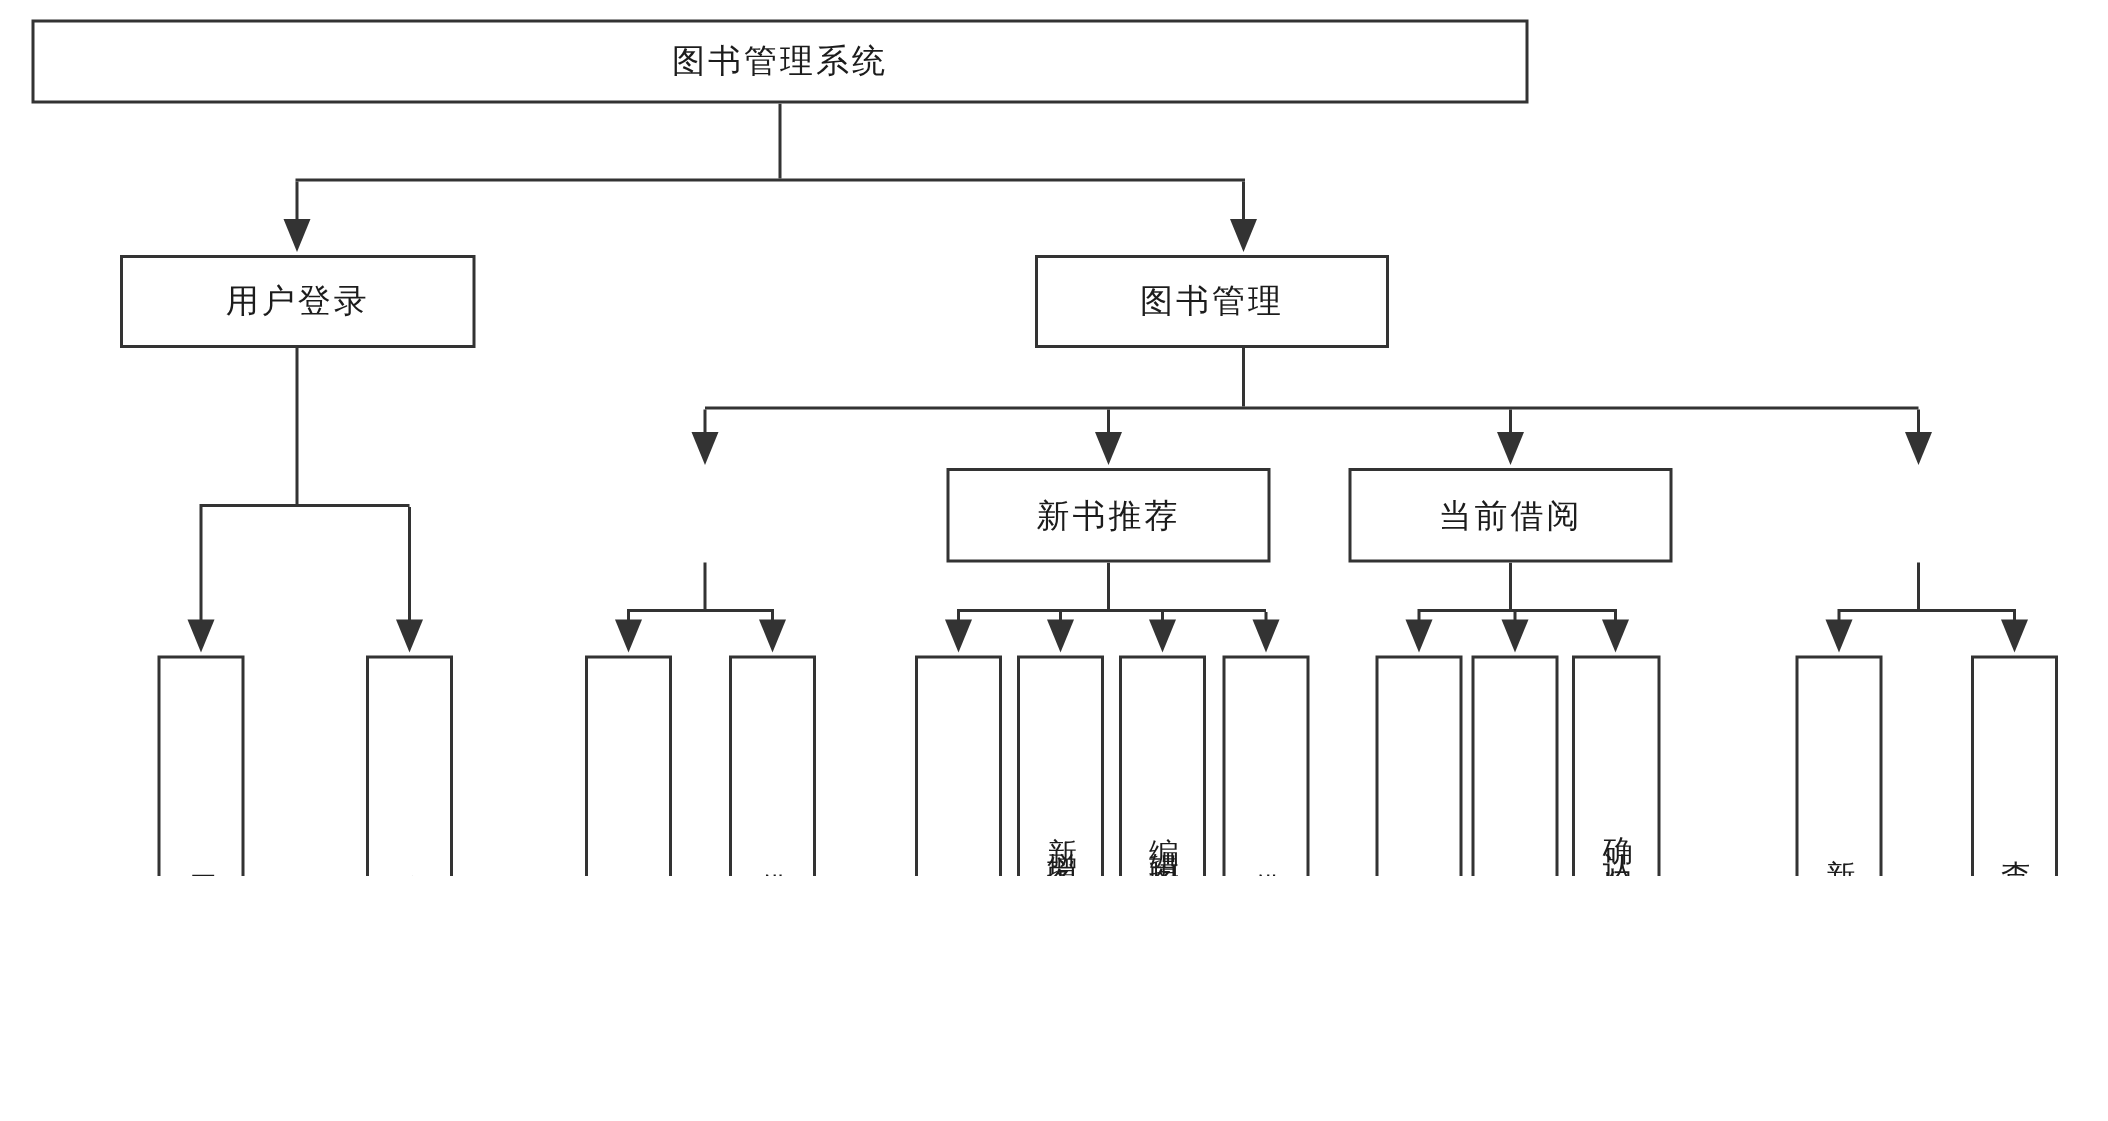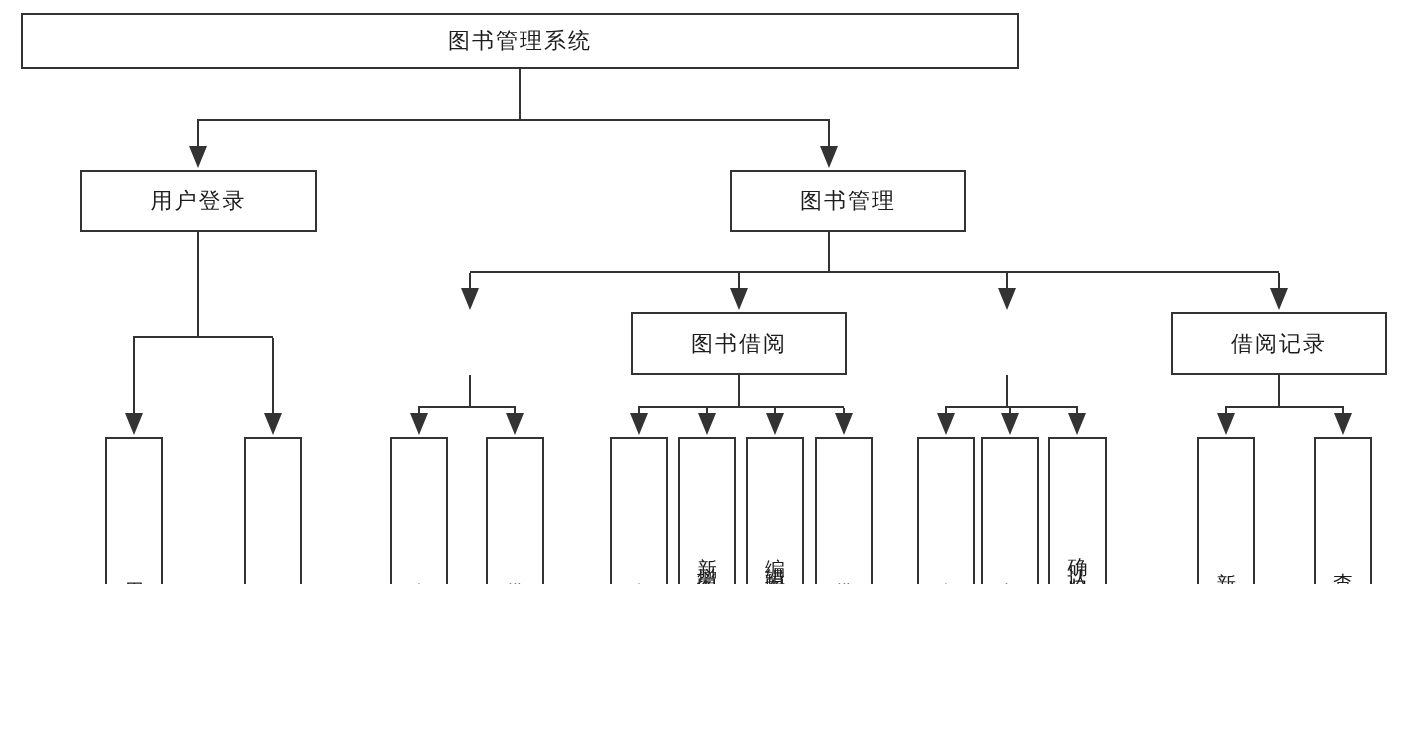--- a/index.html
+++ b/index.html
@@ -84,21 +84,21 @@
   <div class="vline" style="left:519px; top:69px; height:50px;"></div>
   <div class="hline" style="left:197px; top:119px; width:633px;"></div>
   <div class="vline" style="left:197px; top:121px; height:28px;"></div>
   <div class="arr" style="left:189px; top:146px;"></div>
   <div class="vline" style="left:828px; top:121px; height:28px;"></div>
   <div class="arr" style="left:820px; top:146px;"></div>
 
   <div class="box hbox" style="left:80px; top:170px; width:237px; height:62px;">
     <span>用户登录</span>
   </div>
-  <div class="box hbox" style="left:730px; top:170px; width:236px; height:62px;">
+  <div class="box hbox" style="left:690px; top:170px; width:236px; height:62px;">
     <span>图书管理</span>
   </div>
 
   <div class="vline" style="left:197px; top:232px; height:104px;"></div>
   <div class="hline" style="left:133px; top:336px; width:140px;"></div>
   <div class="vline" style="left:133px; top:338px; height:80px;"></div>
   <div class="arr" style="left:125px; top:413px;"></div>
   <div class="vline" style="left:272px; top:338px; height:80px;"></div>
   <div class="arr" style="left:264px; top:413px;"></div>
 
@@ -107,24 +107,24 @@
   <div class="vline" style="left:469px; top:273px; height:18px;"></div>
   <div class="arr" style="left:461px; top:288px;"></div>
   <div class="vline" style="left:738px; top:273px; height:18px;"></div>
   <div class="arr" style="left:730px; top:288px;"></div>
   <div class="vline" style="left:1006px; top:273px; height:18px;"></div>
   <div class="arr" style="left:998px; top:288px;"></div>
   <div class="vline" style="left:1278px; top:273px; height:18px;"></div>
   <div class="arr" style="left:1270px; top:288px;"></div>
 
   <div class="box hbox" style="left:631px; top:312px; width:216px; height:63px;">
-    <span>图书借阅</span>
-  </div>
-  <div class="box hbox" style="left:1171px; top:312px; width:216px; height:63px;">
-    <span>借阅记录</span>
+    <span>新书推荐</span>
+  </div>
+  <div class="box hbox" style="left:899px; top:312px; width:216px; height:63px;">
+    <span>当前借阅</span>
   </div>
 
   <div class="vline" style="left:469px; top:375px; height:31px;"></div>
   <div class="hline" style="left:418px; top:406px; width:98px;"></div>
   <div class="vline" style="left:418px; top:408px; height:10px;"></div>
   <div class="arr" style="left:410px; top:413px;"></div>
   <div class="vline" style="left:514px; top:408px; height:10px;"></div>
   <div class="arr" style="left:506px; top:413px;"></div>
 
   <div class="vline" style="left:738px; top:375px; height:31px;"></div>

